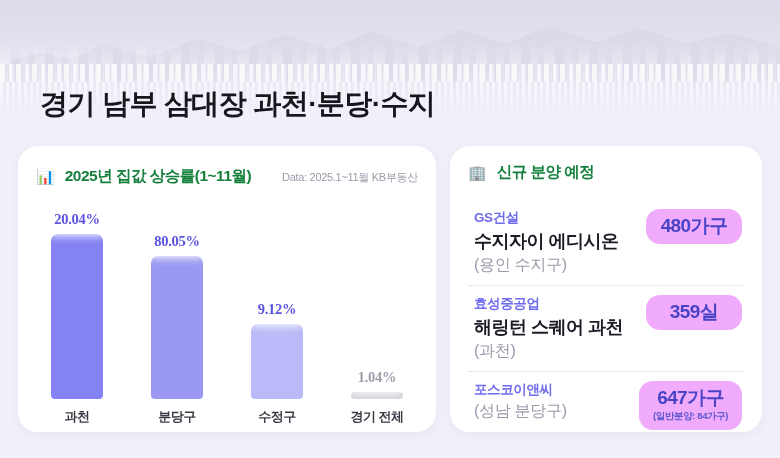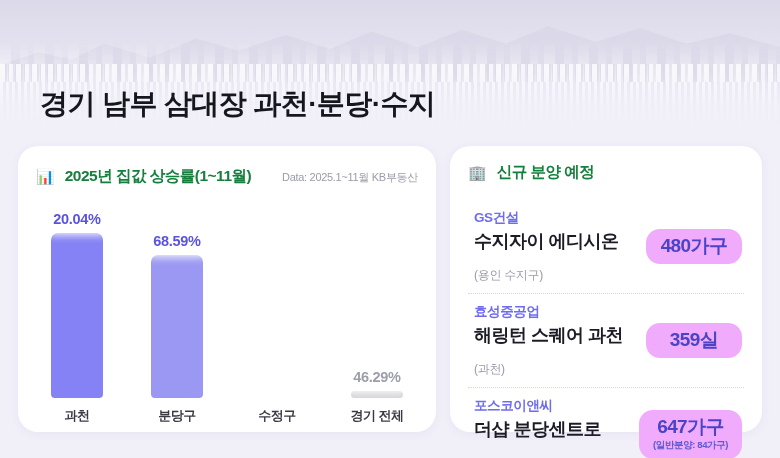--- a/index.html
+++ b/index.html
@@ -172,20 +172,21 @@
     justify-content: flex-end;
     height: 100%;
   }
   .bar-wrap {
     flex: 1 1 auto;
     width: 100%;
     display: flex;
     flex-direction: column;
     align-items: center;
     justify-content: flex-end;
+    font-family: Liberation Serif, serif;
   }
   .bar-pill {
     font-size: 14.5px;
     font-weight: 700;
     color: #5a53e0;
     background: #ffffff;
     border-radius: 999px;
     padding: 3px 9px;
     box-shadow: 0 0 9px 5px rgba(255,255,255,.95);
     position: relative;
@@ -213,21 +214,21 @@
   
   .listings {
     flex: 1 1 auto;
     display: flex;
     flex-direction: column;
     justify-content: space-around;
     padding-top: 2px;
   }
   .listing {
     display: flex;
-    align-items: center;
+    align-items: flex-start;
     justify-content: space-between;
     gap: 16px;
     padding: 9px 2px 9px 6px;
     border-bottom: 1px dotted #d7d5e4;
   }
   .listing:last-child { border-bottom: none; }
   .listing-info { min-width: 0; }
   .builder {
     font-size: 13.5px;
     font-weight: 700;
@@ -237,24 +238,24 @@
   }
   .project {
     font-size: 18px;
     font-weight: 700;
     color: #1c1c26;
     letter-spacing: -0.5px;
     margin-top: 2px;
     white-space: nowrap;
   }
   .district {
-    font-size: 12px;
+    font-size: 16px;
     color: #9a9aab;
     letter-spacing: -0.3px;
-    margin-top: 14px;
+    margin-top: 2px;
     white-space: nowrap;
   }
   .badge {
     background: #f0abfc;
     border-radius: 14px;
     padding: 7px 14px;
     text-align: center;
     flex: 0 0 auto;
     min-width: 96px;
   }
@@ -318,34 +319,38 @@
         <div class="bar-col">
           <div class="bar-wrap">
             <span class="bar-pill">20.04%</span>
             <div class="bar" style="height:165px;background:#8482f4"></div>
           </div>
           <span class="bar-label">과천</span>
         </div>
 
         <div class="bar-col">
           <div class="bar-wrap">
-            <span class="bar-pill">68.59%</span>
+            <span class="bar-pill">80.05%</span>
             <div class="bar" style="height:143px;background:#9a98f2"></div>
           </div>
           <span class="bar-label">분당구</span>
         </div>
-
-        <div class="bar-col">
-          <span class="bar-label">수정구</span>
-        </div>
-
 
         <div class="bar-col">
           <div class="bar-wrap">
-            <span class="bar-pill muted">46.29%</span>
+            <span class="bar-pill">9.12%</span>
+            <div class="bar" style="height:75px;background:#bbbaf8"></div>
+          </div>
+          <span class="bar-label">수정구</span>
+        </div>
+
+
+        <div class="bar-col">
+          <div class="bar-wrap">
+            <span class="bar-pill muted">1.04%</span>
             <div class="bar flat" style="height:7px;background:#d2d1d7"></div>
           </div>
           <span class="bar-label">경기 전체</span>
         </div>
 
       </div>
     </section>
 
     <section class="card card-right">
       <div class="card-head">
@@ -374,21 +379,20 @@
             <div class="district">(과천)</div>
           </div>
           <div class="badge">
             <div class="badge-main">359실</div>
           </div>
         </div>
 
         <div class="listing">
           <div class="listing-info">
             <div class="builder">포스코이앤씨</div>
-            <div class="project">더샵 분당센트로</div>
             <div class="district">(성남 분당구)</div>
           </div>
           <div class="badge">
             <div class="badge-main">647가구</div>
             <div class="badge-note">(일반분양: 84가구)</div>
           </div>
         </div>
 
       </div>
     </section>

